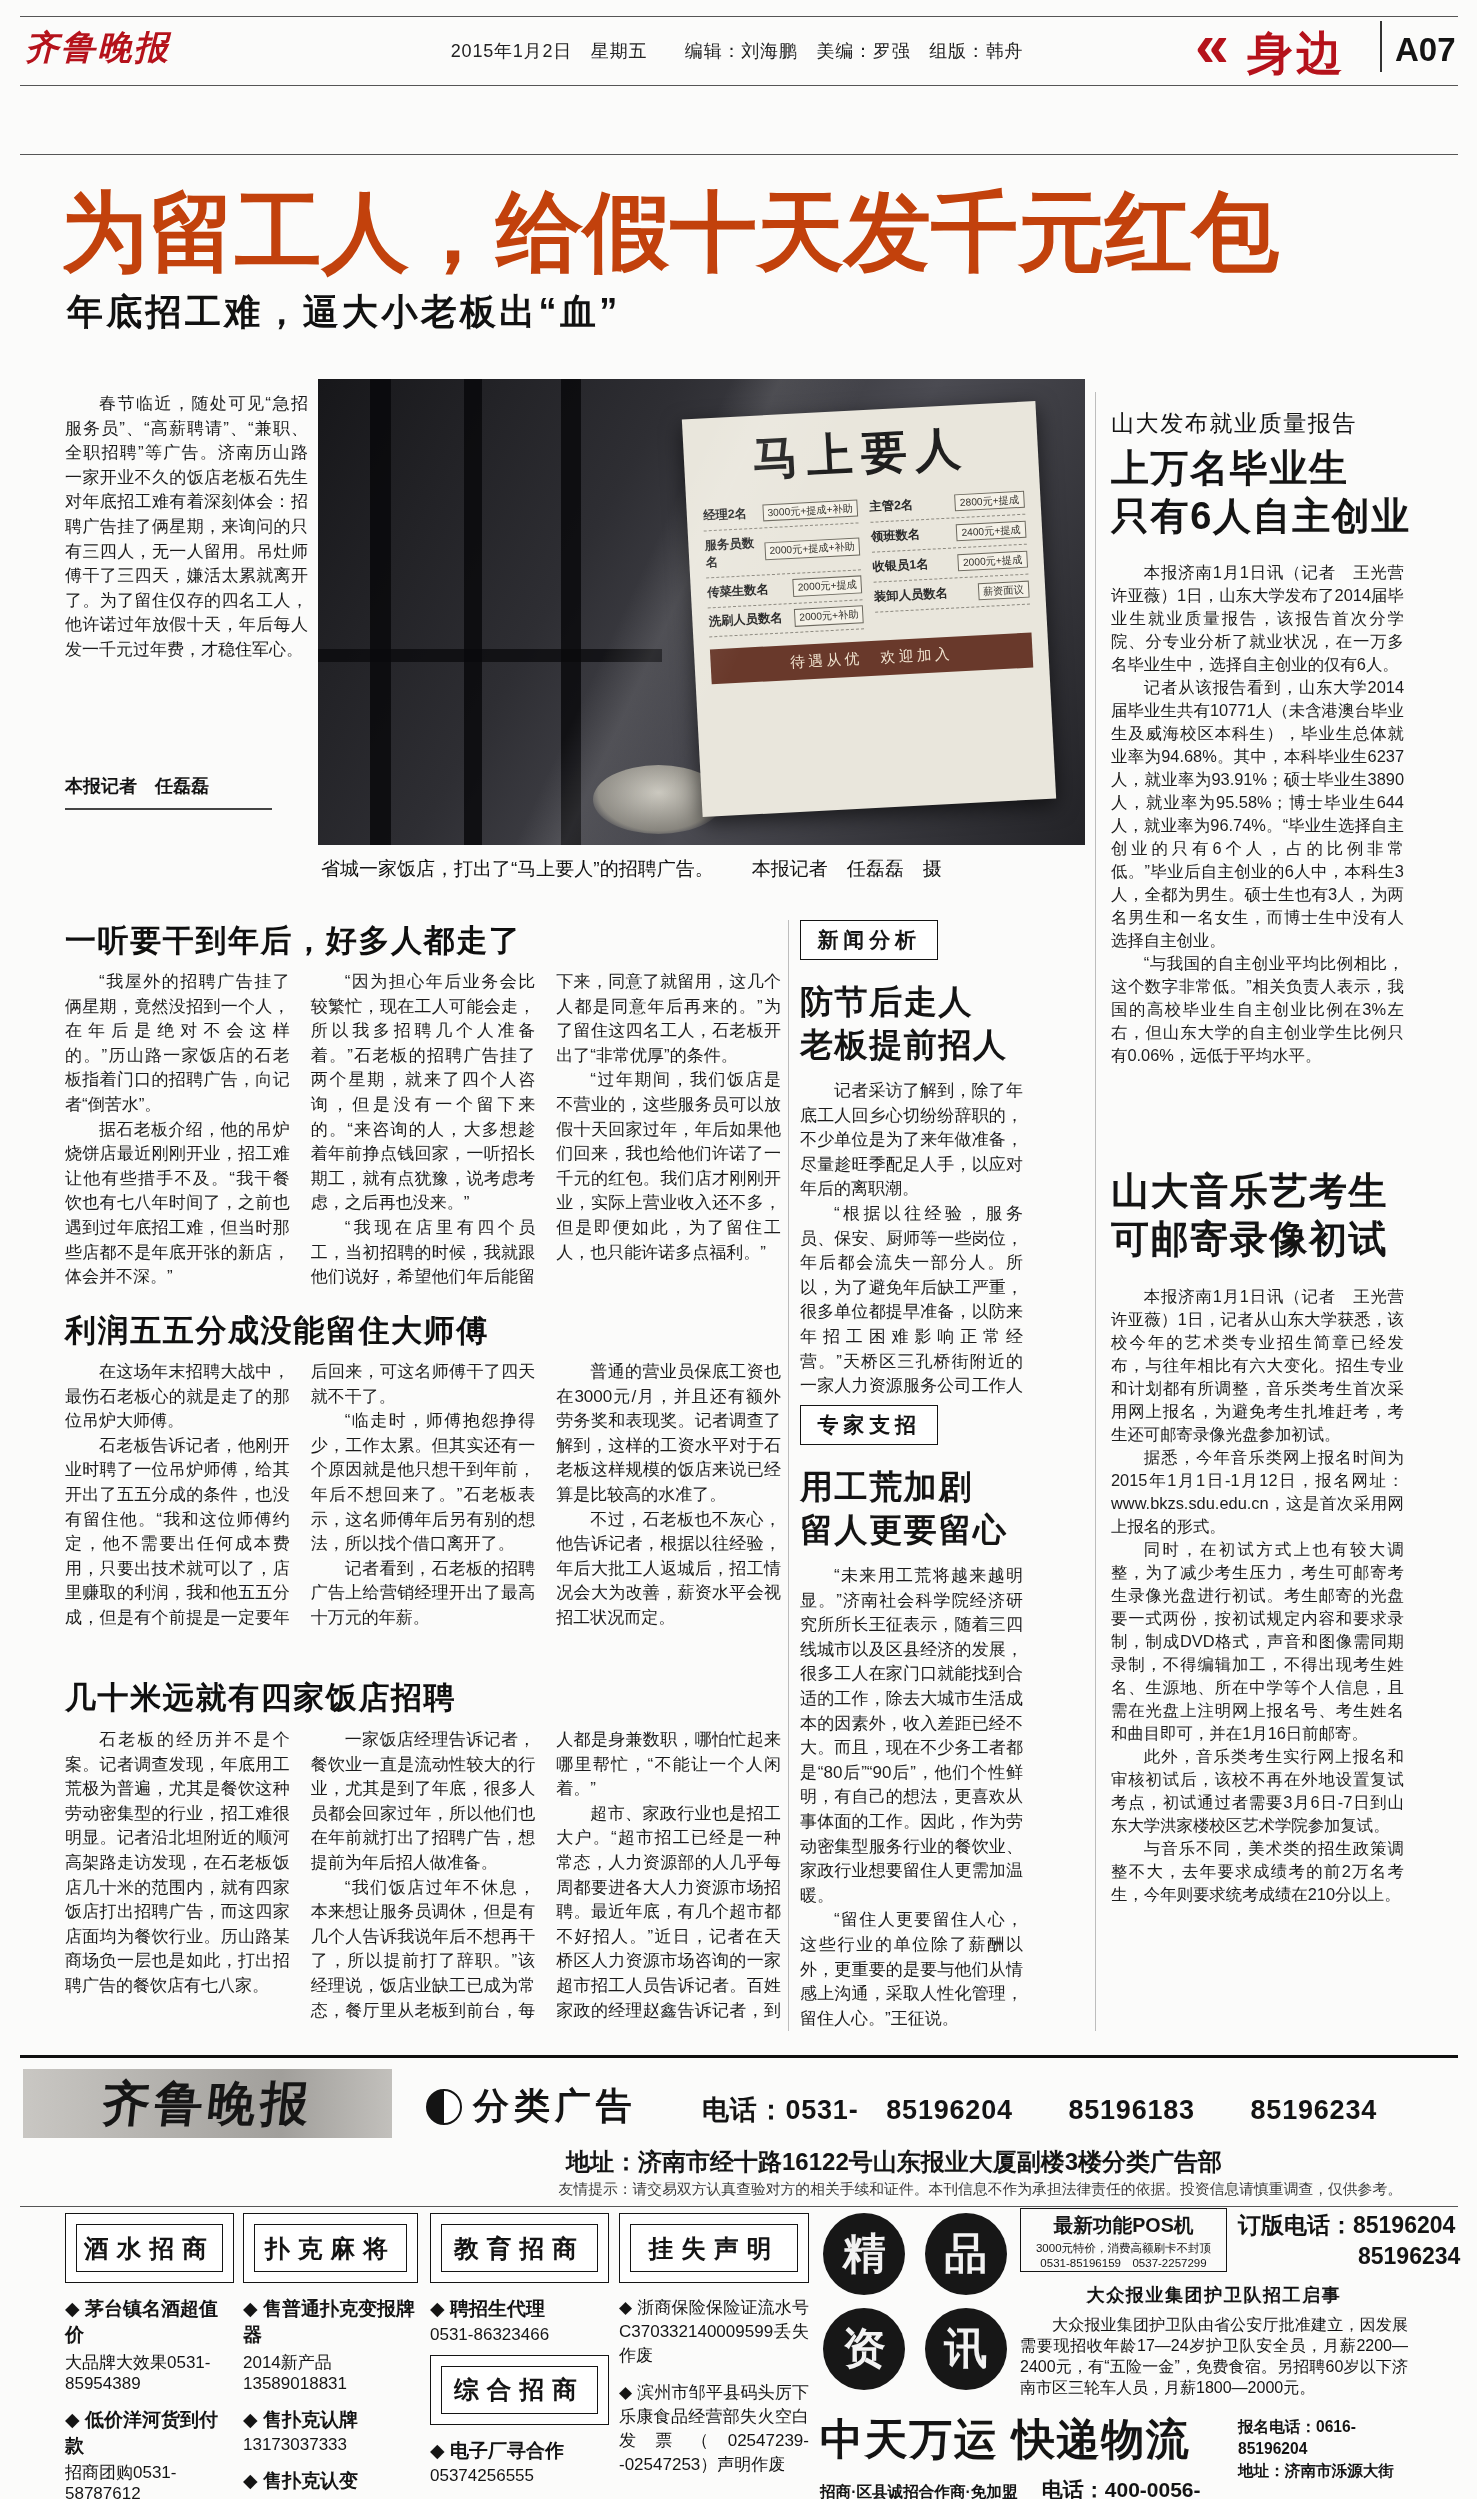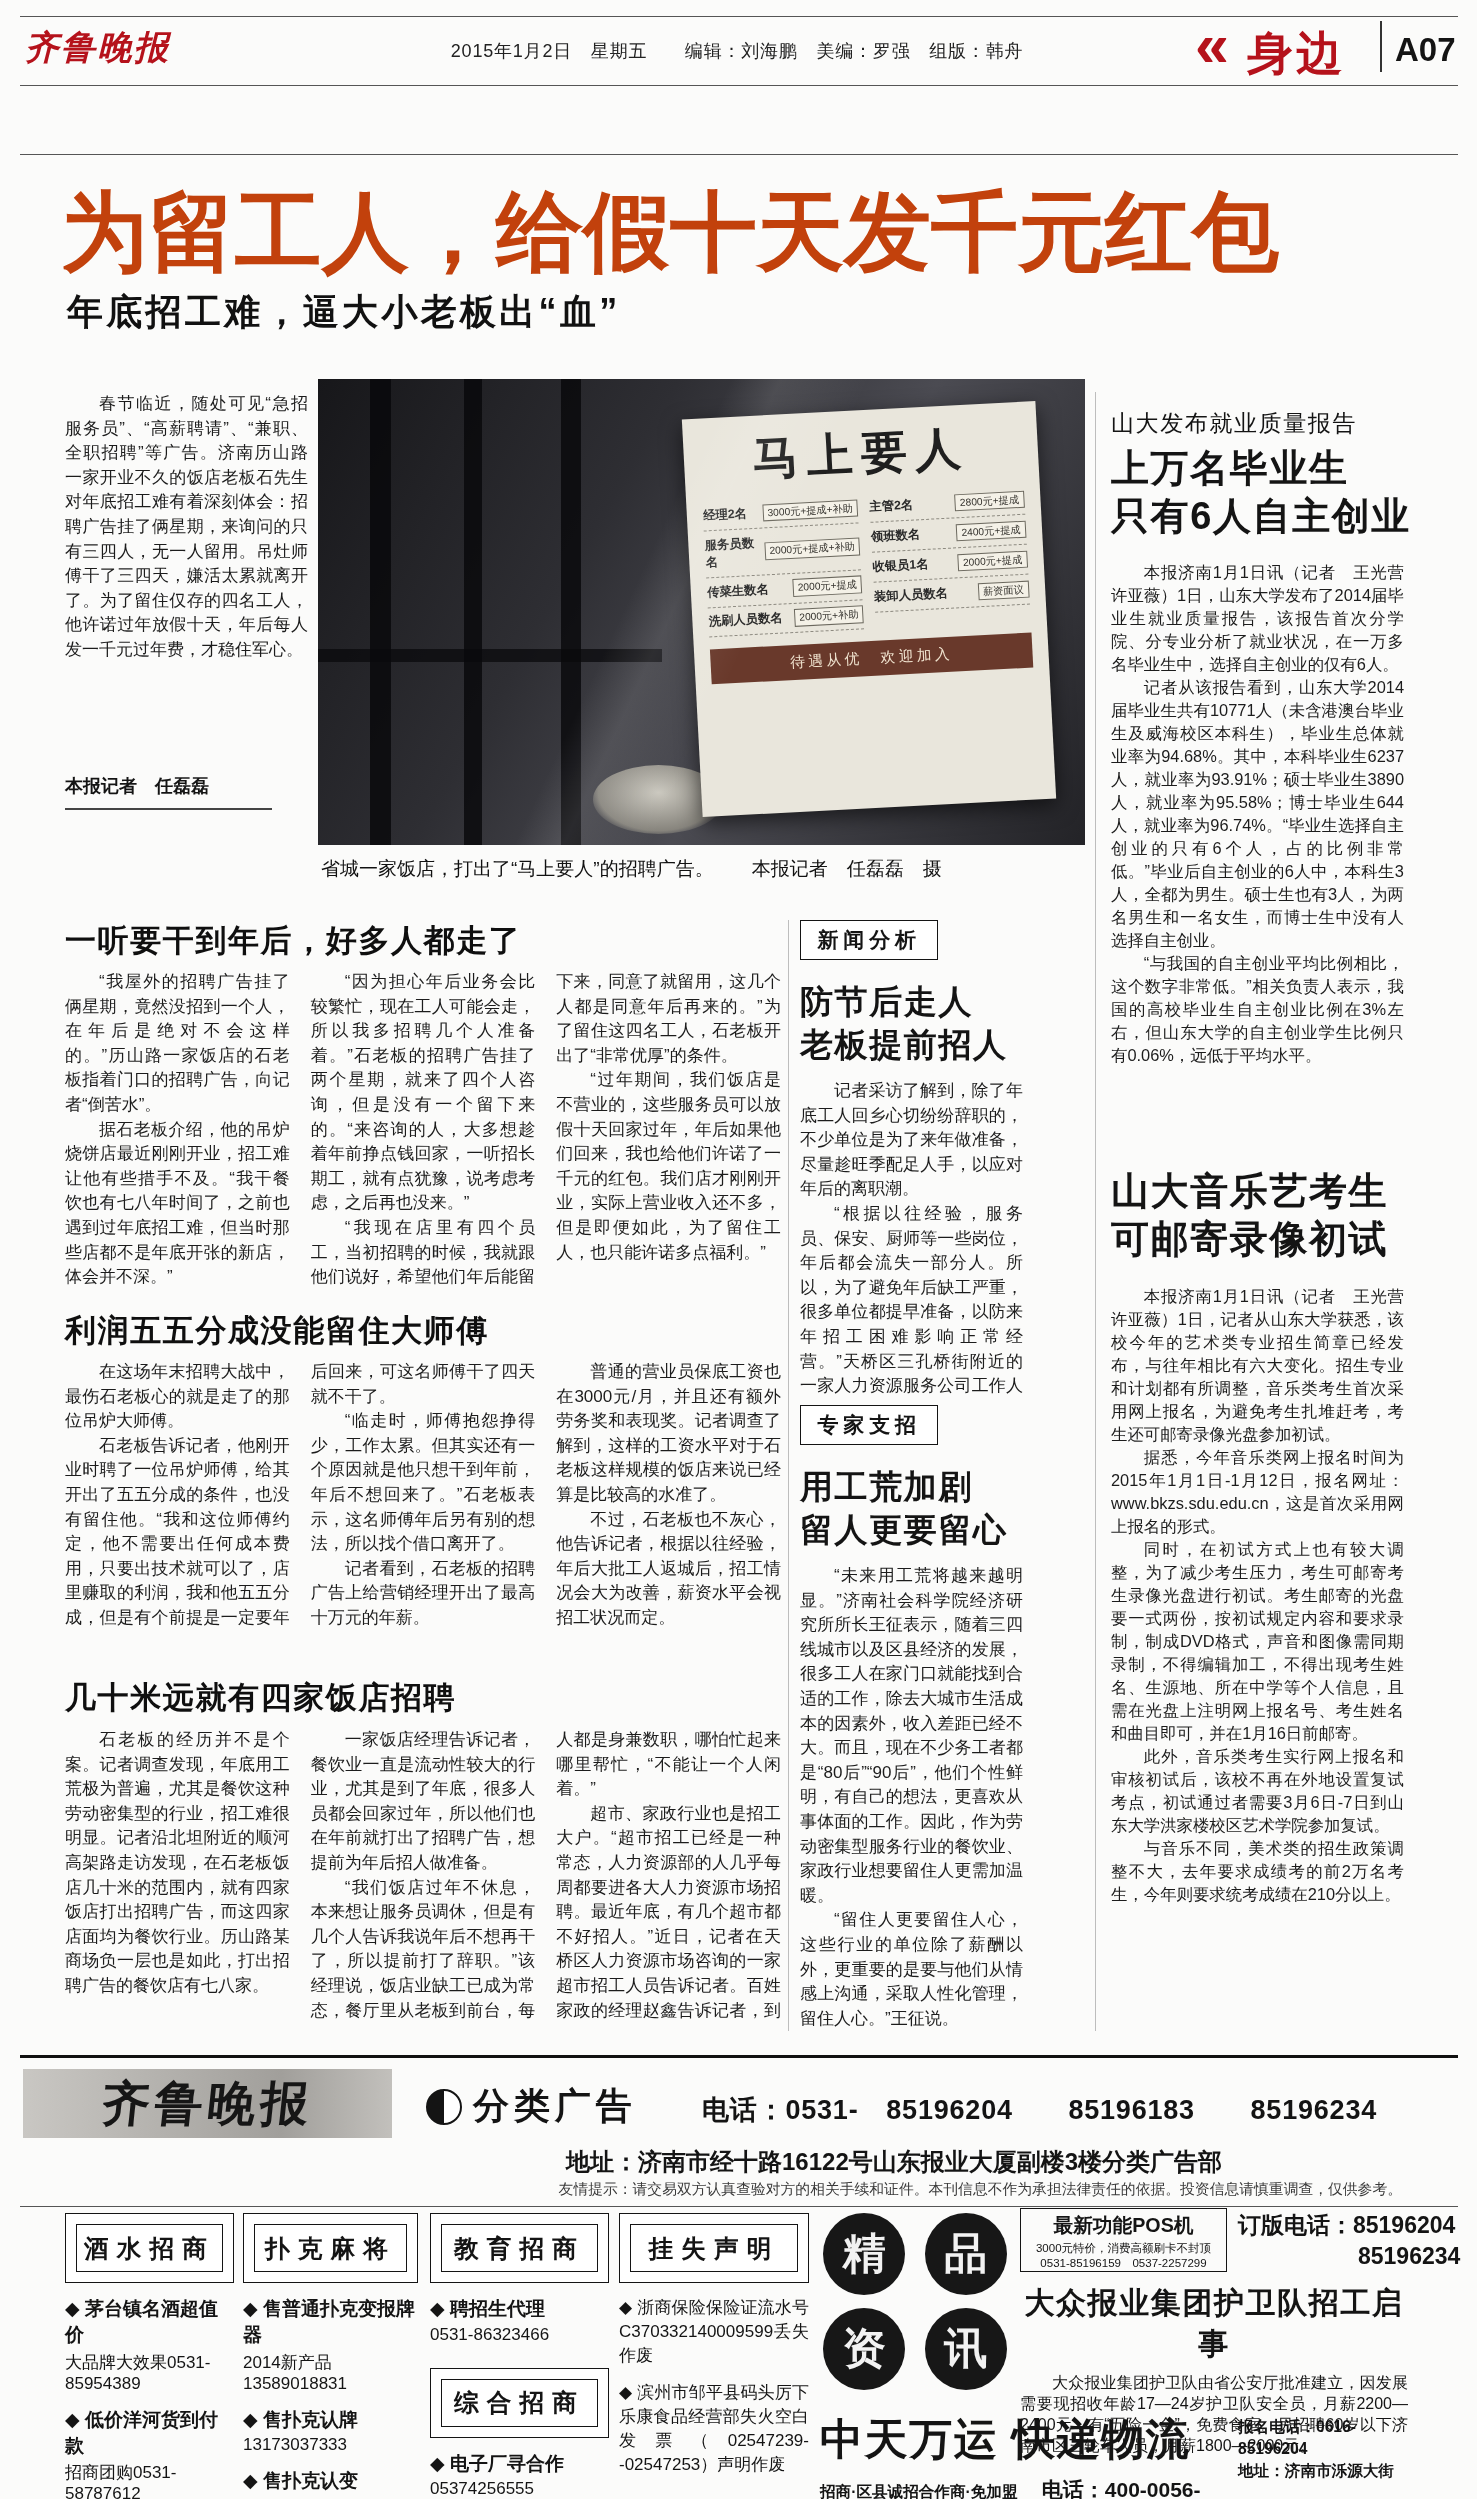--- a/index.html
+++ b/index.html
@@ -89,32 +89,32 @@
 #ad-wine{left:65px;width:169px}
 #ad-poker{left:243px;width:175px}
 #ad-edu{left:430px;width:179px}
 #ad-loss{left:619px;width:190px}
 .adhead{border:0.8px solid #141414;padding:10px;background:#fff}
 .adhead>div{border:0.8px solid #141414;text-align:center;font-size:24.6px;font-weight:900;letter-spacing:8.2px;padding:6.6px 0}
 .aditem{margin-top:13px}
 .aditem .l1{font-size:19px;font-weight:700}
 .aditem .l2{font-size:17px;margin-top:2.5px}
 .adtext{margin-top:13px;font-size:17px;line-height:24px;text-align:justify;font-weight:400}
-.adhead2{margin-top:23px}
+.adhead2{margin-top:10px}
 
 #ad-stamps{left:820px;top:2213px;width:190px;display:grid;grid-template-columns:1fr 1fr;gap:13px;justify-items:center;position:absolute}
 .stamp{width:82px;height:82px;border-radius:50%;background:#171717;color:#f2f2f2;display:flex;align-items:center;justify-content:center;font-size:43px;font-weight:900}
 
 #ad-pos{left:1020px;top:2208px;width:207px;height:64px;border:0.8px solid #141414;text-align:center;padding:3.3px 4.9px;position:absolute}
 #ad-pos .t{font-size:19.7px;font-weight:700}
 #ad-pos .b{font-size:11.5px;line-height:14.8px;margin-top:1.6px}
 #ad-order{left:1238px;top:2210px;font-size:23px;font-weight:900;line-height:31px;position:absolute}
 #ad-order .n2{padding-left:120px}
 #ad-guard{left:1020px;top:2283px;width:388px;position:absolute}
-#ad-guard .t{text-align:center;font-size:30px;font-weight:900;letter-spacing:1.6px}
+#ad-guard .t{text-align:center;font-size:18px;font-weight:900;letter-spacing:1.6px}
 #ad-guard .b{margin-top:6.6px;font-size:16px;line-height:21px;text-align:justify;text-indent:2em}
 #ad-express{left:820px;top:2411px;width:410px;position:absolute}
 #ad-express .t{font-size:43px;font-weight:900;letter-spacing:1.6px;white-space:nowrap}
 #ad-express .l{margin-top:6.6px;font-size:15.6px;font-weight:700;display:flex;gap:14.8px;align-items:baseline}
 #ad-express .p{font-size:21px;font-weight:900}
 #ad-guard-contact{left:1238px;top:2416px;width:170px;font-size:15.6px;font-weight:700;line-height:22px;position:absolute}
 </style>
 </head>
 <body>
 

